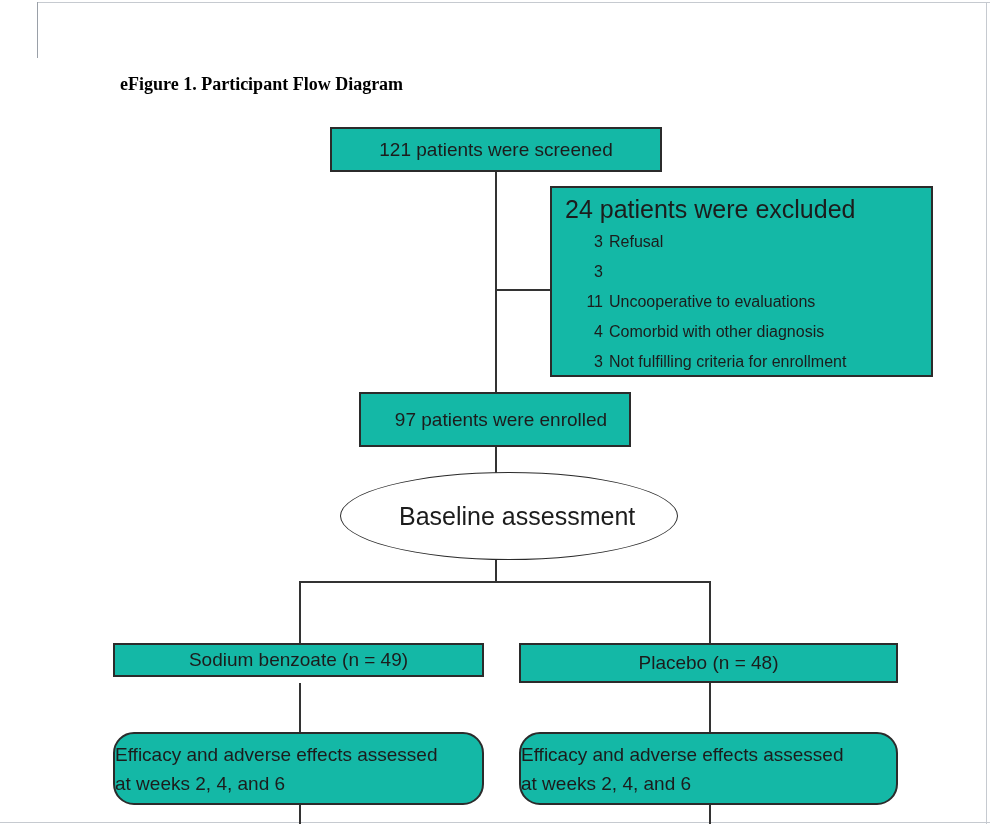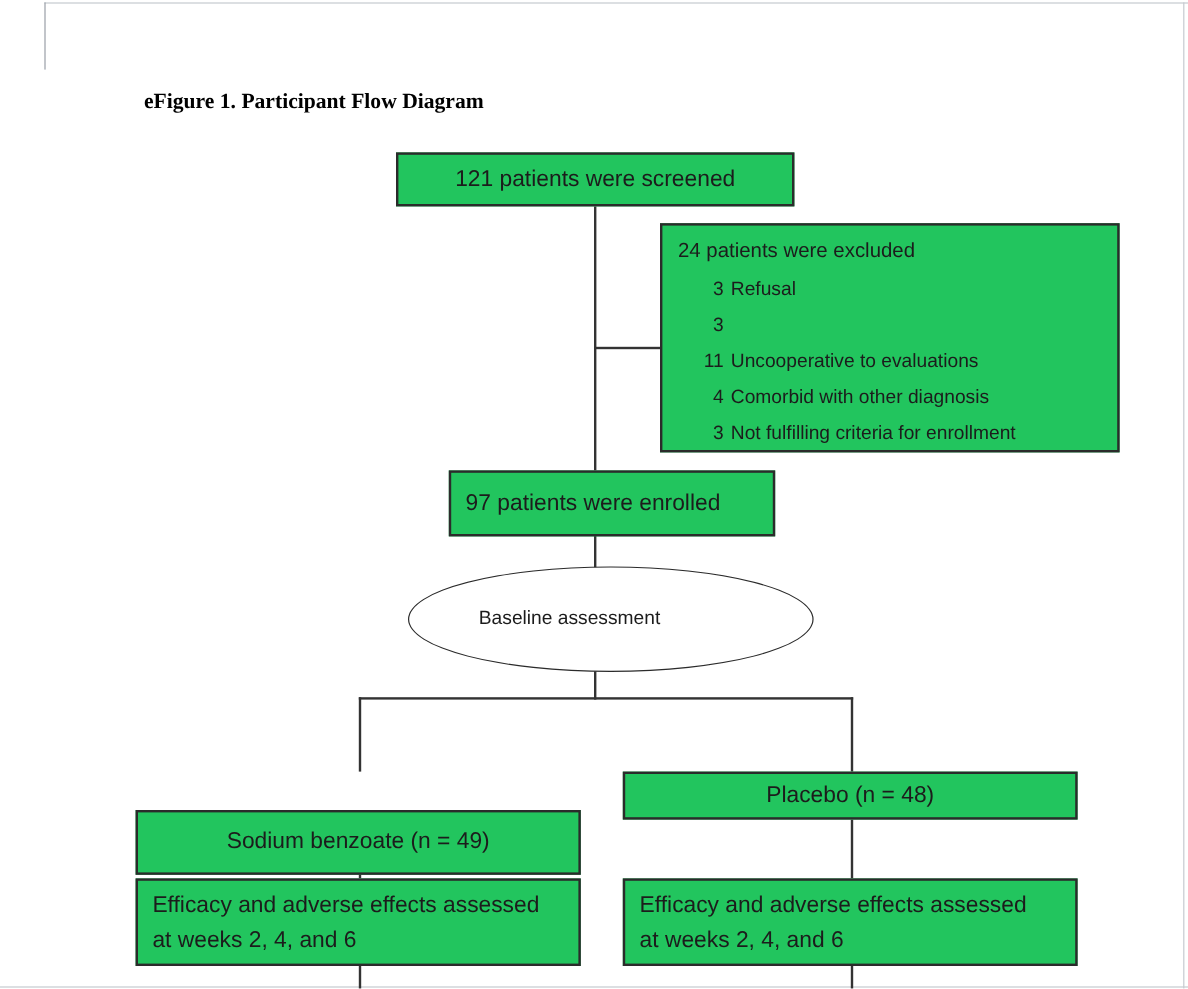--- a/index.html
+++ b/index.html
@@ -31,47 +31,46 @@
     font-weight: bold;
     font-size: 18px;
     color: #000000;
     white-space: nowrap;
     margin-top: 28px;
   }
 
   .box {
     position: absolute;
     border: 2px solid #2b2b2b;
-    background: #22c55e;
+    background: #14b8a6;
     box-sizing: border-box;
     font-size: 19px;
     line-height: 1.25;
   }
   .box.center {
     display: flex;
     align-items: center;
     justify-content: center;
     text-align: center;
   }
   .box.leftalign {
     display: flex;
     align-items: center;
-    justify-content: flex-start;
-    margin-left: 15px;
+    justify-content: center;
   }
 
   #box-screened { left: 330px; top: 127px; width: 332px; height: 45px; }
   #box-enrolled { left: 359px; top: 392px; width: 272px; height: 55px; padding-left: 12px; }
 
   #box-excluded {
     left: 550px; top: 186px; width: 383px; height: 191px;
     padding: 9px 6px 0 13px;
   }
   #box-excluded .ex-header {
-    font-size: 17px;
+    font-size: 25px;
     line-height: 24px;
     white-space: nowrap;
   }
   #box-excluded .ex-list { margin-top: 6px; }
   .ex-item {
     display: flex;
     font-size: 16px;
     line-height: 30px;
     white-space: nowrap;
   }
@@ -86,33 +85,33 @@
     position: absolute;
     left: 340px; top: 472px; width: 338px; height: 88px;
     border: 1.5px solid #2b2b2b;
     border-radius: 50%;
     box-sizing: border-box;
     background: #ffffff;
     display: flex;
     flex-direction: column;
     justify-content: center;
     padding-left: 58px;
-    font-size: 16px;
+    font-size: 25px;
     line-height: 30px;
   }
 
-  #box-arm-left   { left: 113px; top: 675px; width: 371px; height: 54px; }
+  #box-arm-left   { left: 113px; top: 643px; width: 371px; height: 34px; }
   #box-arm-right  { left: 519px; top: 643px; width: 379px; height: 40px; justify-content: center; }
 
   .assess-box {
     display: flex;
     flex-direction: column;
     justify-content: center;
-    padding-left: 12px;
     line-height: 29px;
+    border-radius: 21px;
   }
   #box-assess-left  { left: 113px; top: 732px; width: 371px; height: 73px; }
   #box-assess-right { left: 519px; top: 732px; width: 379px; height: 73px; }
 
   .line-v { position: absolute; width: 2px; background: #333333; }
   .line-h { position: absolute; height: 2px; background: #333333; }
 
   #conn-screened-enrolled { left: 495px; top: 172px; height: 220px; }
   #conn-excluded-branch   { left: 496px; top: 289px; width: 54px; }
   #conn-enrolled-ellipse  { left: 495px; top: 445px; height: 29px; }

